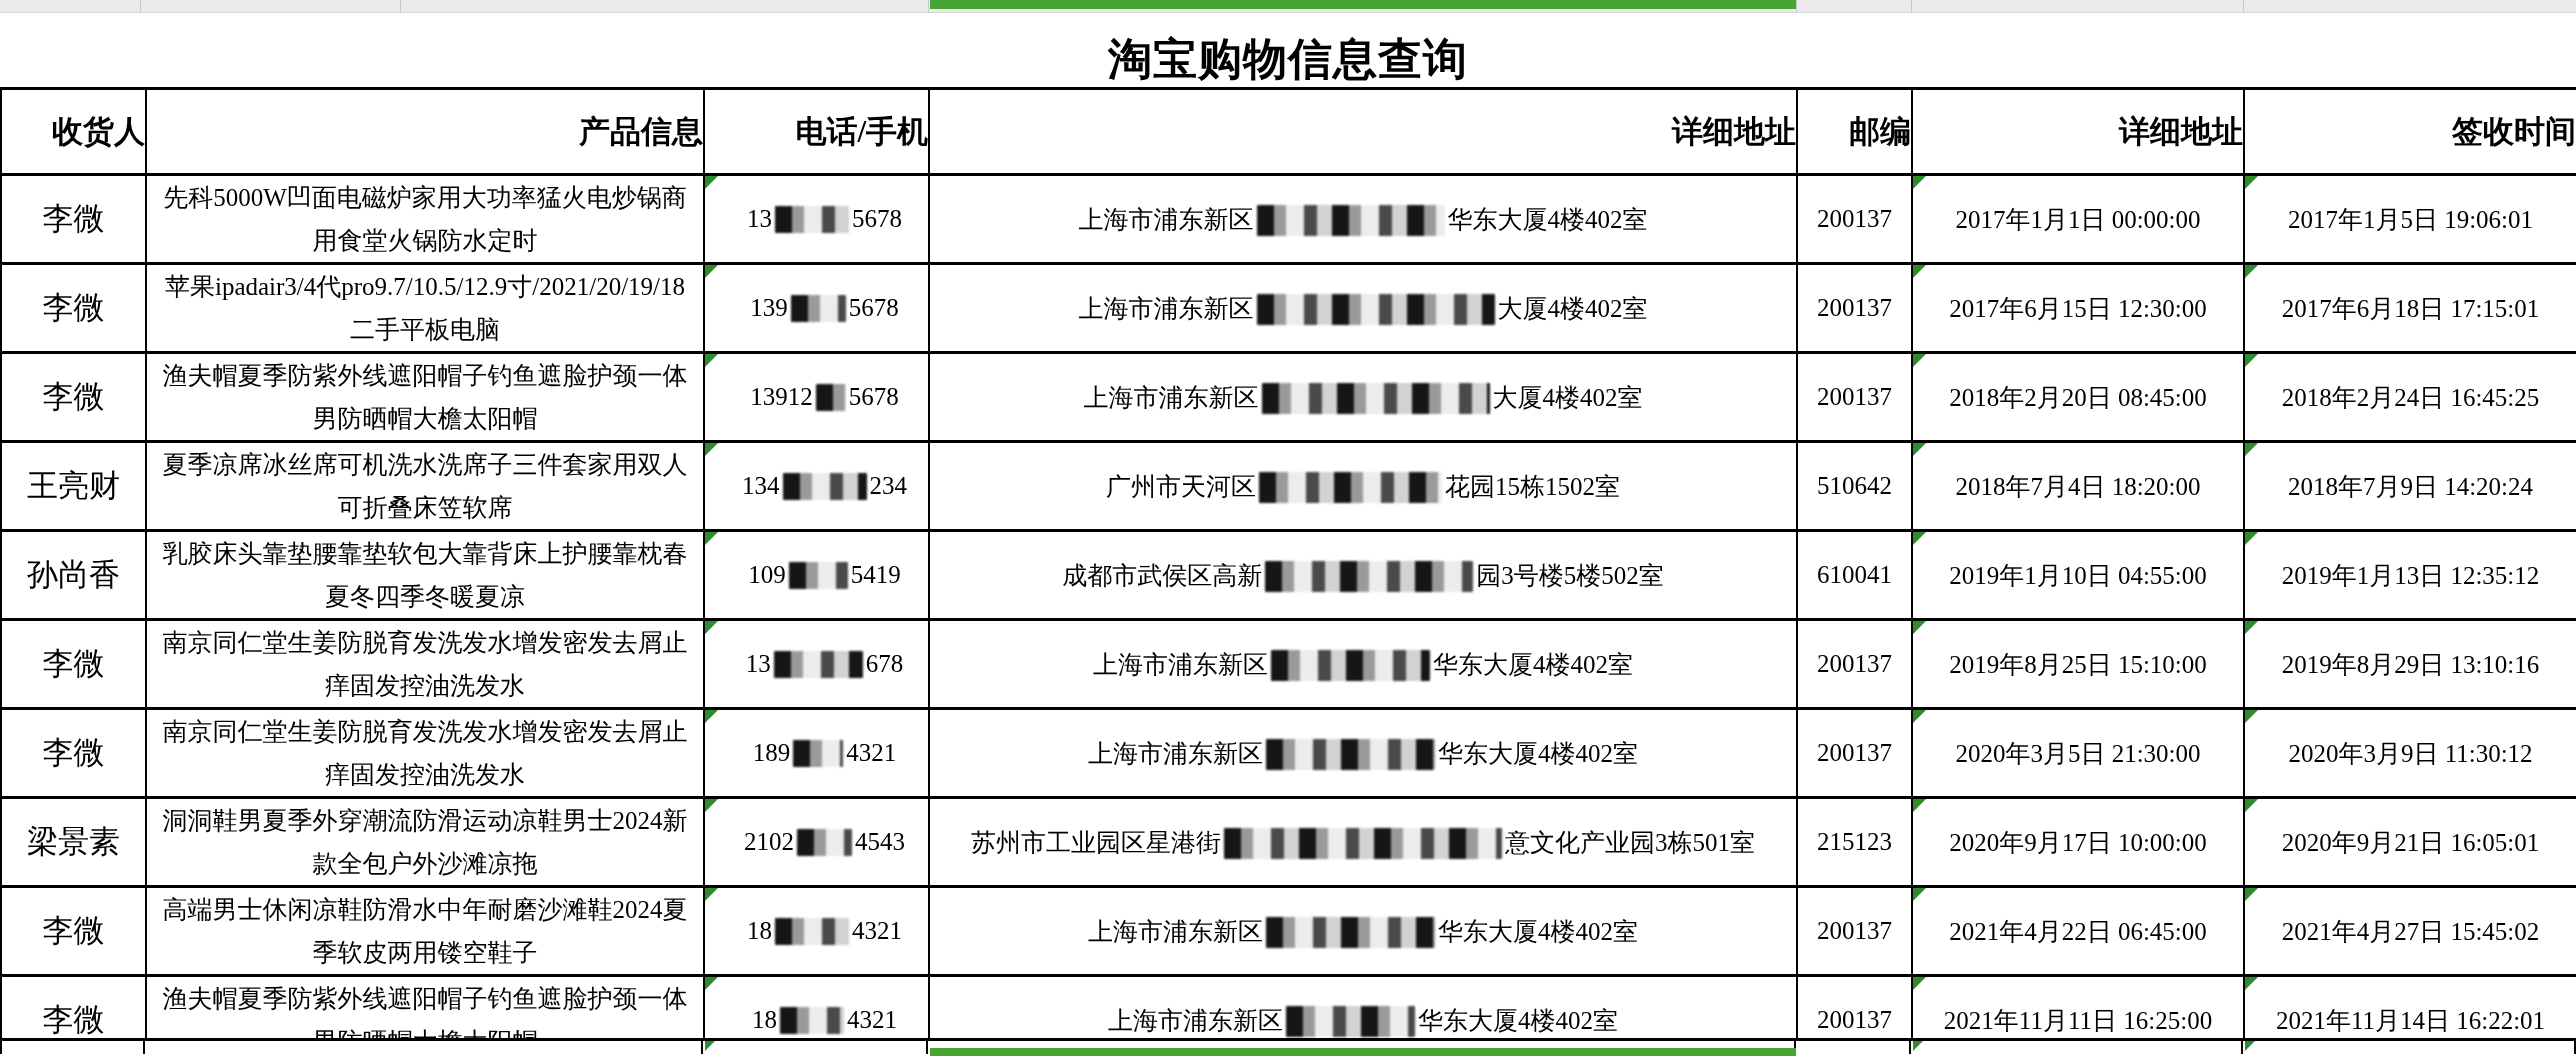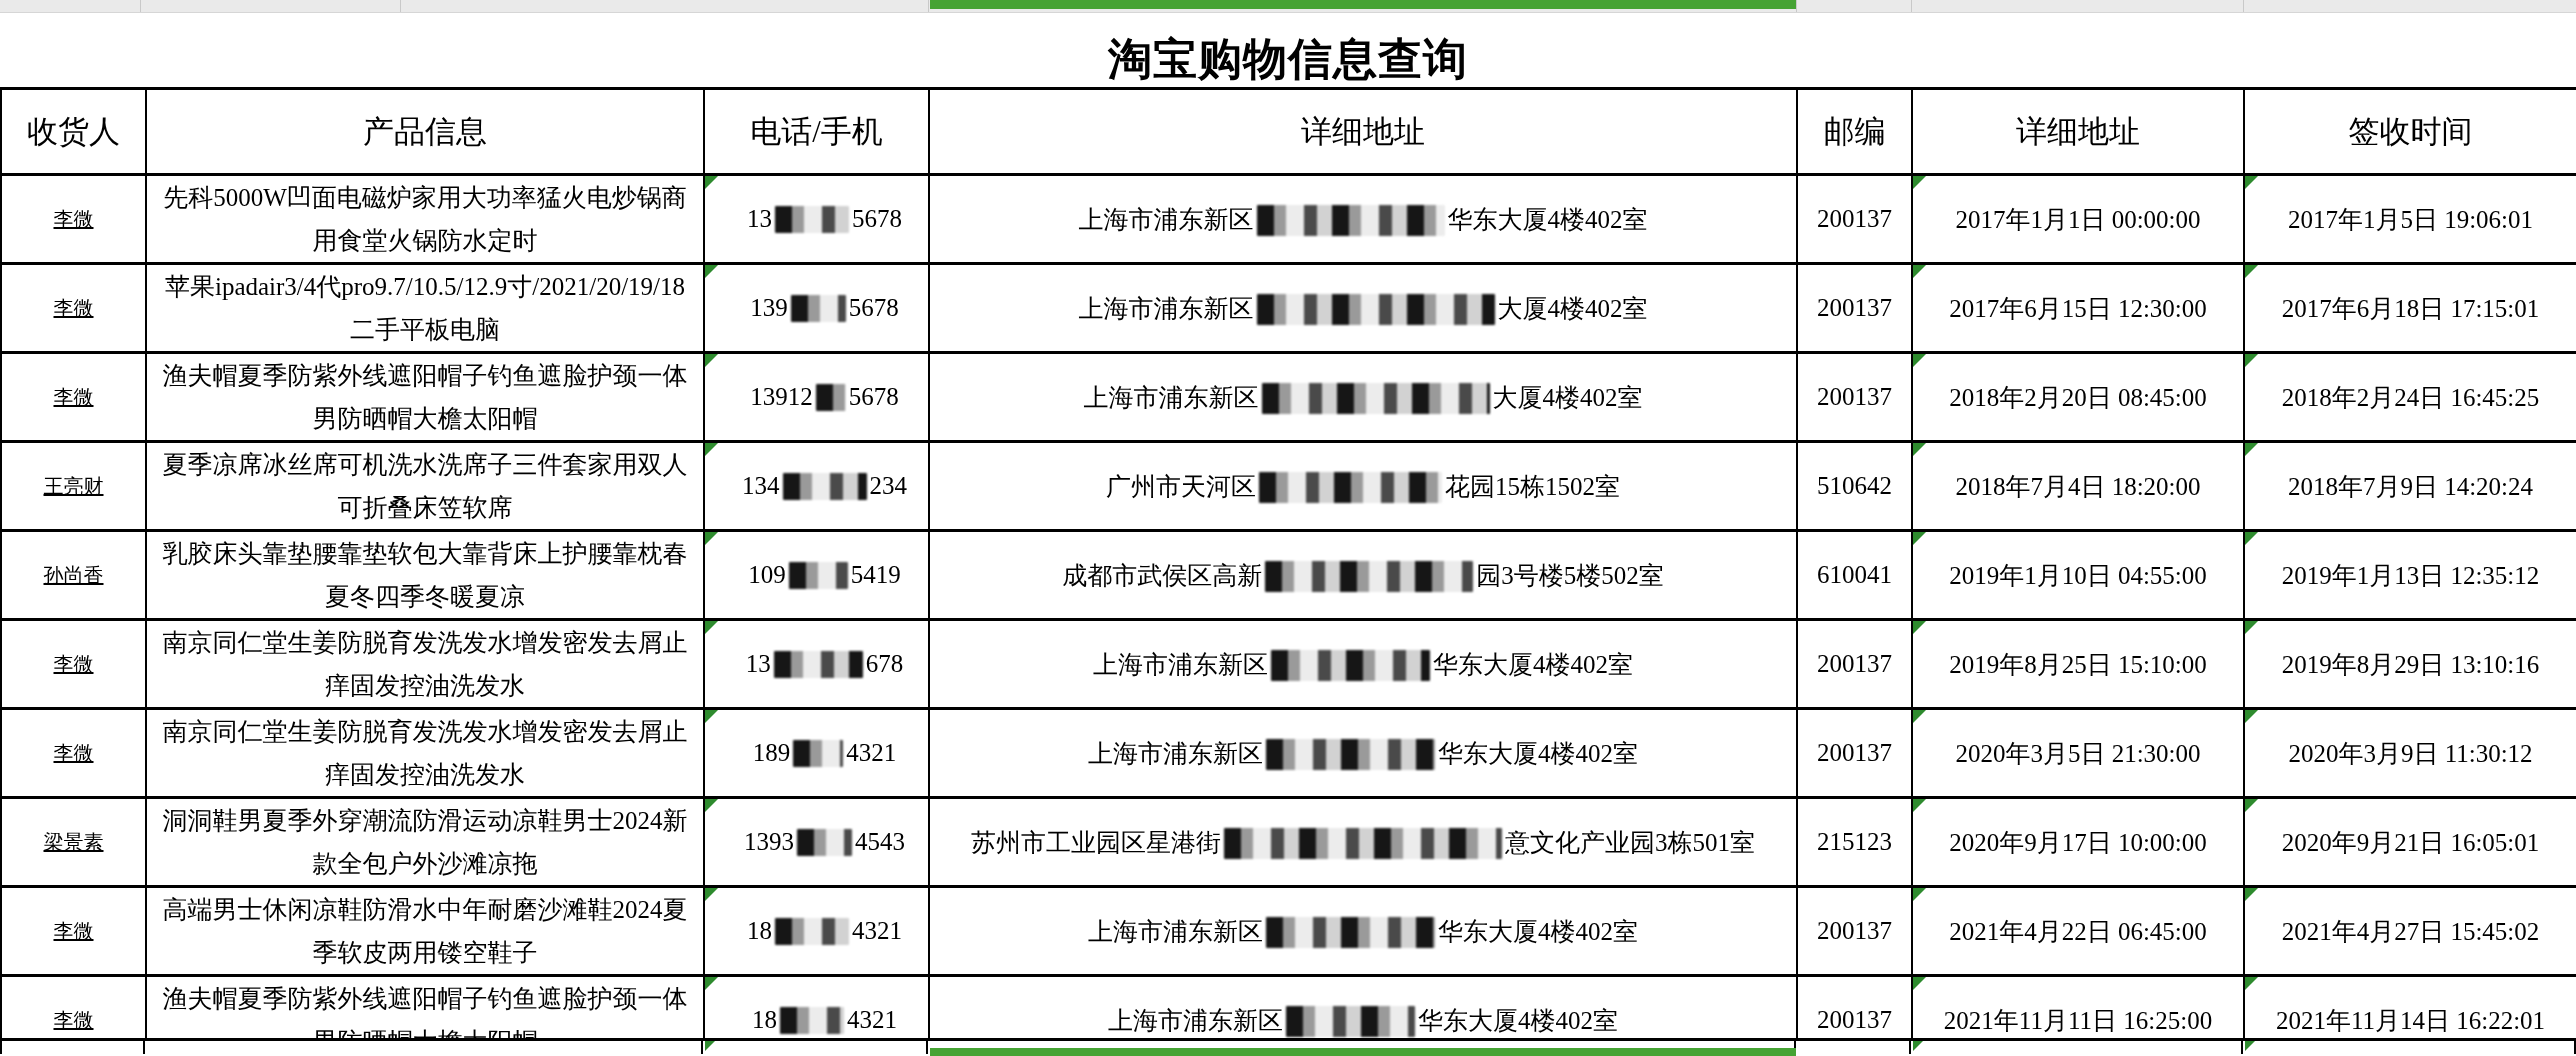--- a/index.html
+++ b/index.html
@@ -16,23 +16,23 @@
   .strip-line{position:absolute;top:0;height:12px;width:1px;background:#c9c9c9;}
   .sel-bar{position:absolute;left:930px;width:866px;height:9px;background:var(--sel-green);}
   .sel-bar.top{top:0;}
   .sel-bar.bot{bottom:0;}
   
   .title-row{position:absolute;top:12px;left:0;width:2576px;height:95px;display:flex;align-items:center;justify-content:center;}
   .title-text{font-size:44px;font-weight:bold;color:#000;letter-spacing:1px;}
   
   table.main{position:absolute;top:87px;left:0;width:2576px;border-collapse:collapse;table-layout:fixed;background:#fff;}
   th,td{border-style:solid;border-color:#000;border-width:3px 2px;text-align:center;vertical-align:middle;padding:0;position:relative;overflow:hidden;}
-  thead th{height:83px;font-size:31px;font-weight:normal;}
+  thead th{height:83px;font-size:31px;font-weight:bold;text-align:right;}
   tbody tr{height:86px;}
-  td.name{font-size:20px;text-decoration:underline;}
+  td.name{font-size:31px;}
   td.product{font-size:25px;line-height:43px;padding:0 10px;}
   td.phone{font-size:25px;white-space:nowrap;padding-left:16px;}
   td.addr{font-size:25px;white-space:nowrap;}
   td.zip{font-size:25px;}
   td.datetime{font-size:25px;white-space:nowrap;margin-top:28px;}
   
   .mask{
     display:inline-block;height:27px;vertical-align:-6px;margin:0 3px;border-radius:1px;
     background:repeating-linear-gradient(90deg,#161616 0 17px,#9a9a9a 17px 29px,#ececec 29px 47px,#4a4a4a 47px 60px,#d2d2d2 60px 75px);
     filter:blur(1.3px);
@@ -200,21 +200,21 @@
       <i class="tri"></i><span>2020年3月5日 21:30:00</span>
     </td>
     <td class="datetime">
       <i class="tri"></i><span>2020年3月9日 11:30:12</span>
     </td>
   </tr>
       <tr>
     <td class="name">梁景素</td>
     <td class="product">洞洞鞋男夏季外穿潮流防滑运动凉鞋男士2024新款全包户外沙滩凉拖</td>
     <td class="phone">
-      <i class="tri"></i><span>1393</span><span class="mask" style="width: 55px;"></span><span>4543</span>
+      <i class="tri"></i><span>2102</span><span class="mask" style="width: 55px;"></span><span>4543</span>
     </td>
     <td class="addr">
       <span>苏州市工业园区星港街</span><span class="mask" style="width: 278px;"></span><span>意文化产业园3栋501室</span>
     </td>
     <td class="zip">215123</td>
     <td class="datetime">
       <i class="tri"></i><span>2020年9月17日 10:00:00</span>
     </td>
     <td class="datetime">
       <i class="tri"></i><span>2020年9月21日 16:05:01</span>

